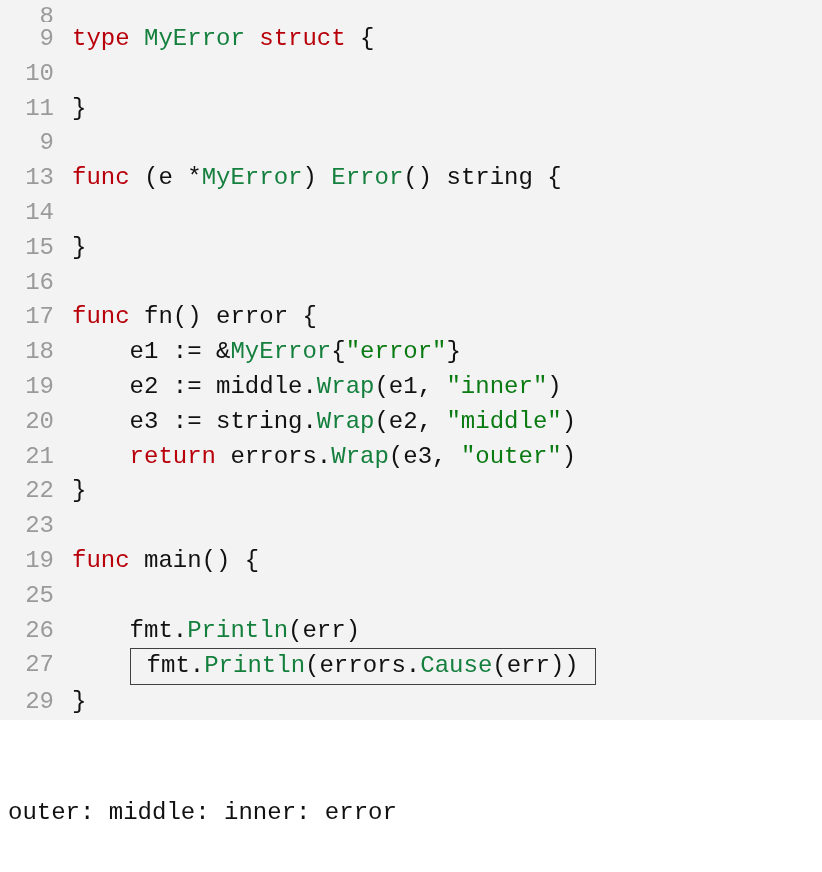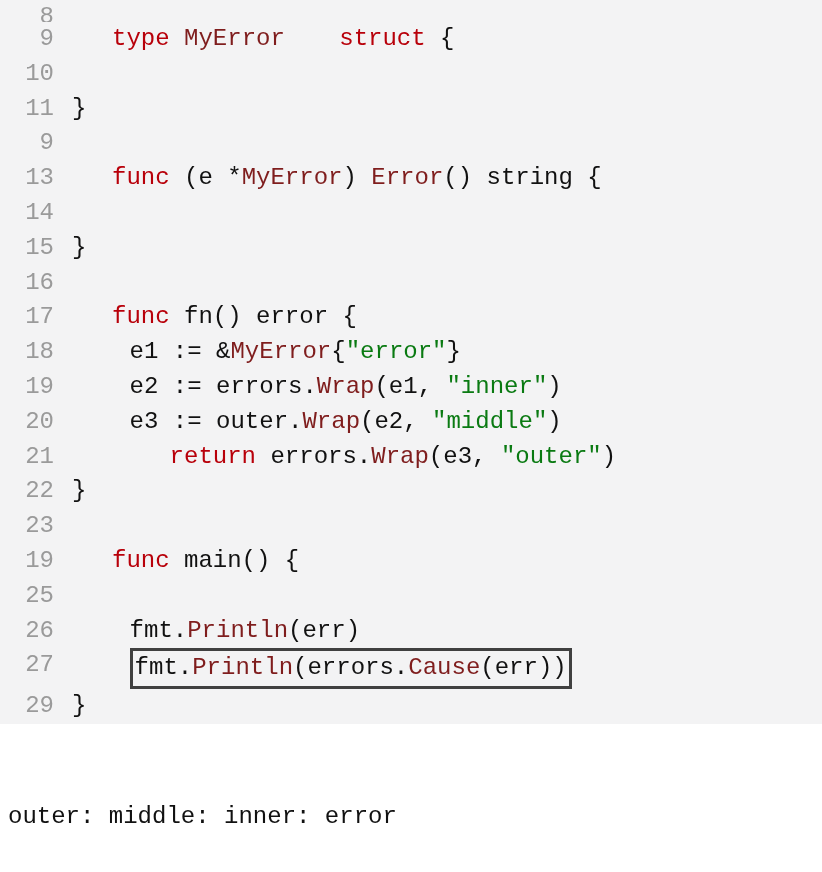--- a/index.html
+++ b/index.html
@@ -23,27 +23,27 @@
     text-align: right;
     padding-right: 18px;
     color: #9a9a9a;
     user-select: none;
     flex-shrink: 0;
   }
   .code {
     color: #111;
     position: relative;
   }
-  .kw   { color: #b8000a; margin-left: 40px; }     
-  .typ  { color: #7f1d1d; }     
+  .kw   { color: #b8000a; }     
+  .typ  { color: #15803d; }     
   .str  { color: #0a7a12; }        
   .hlbox {
-    border: 3px solid #404040;
+    border: 1px solid #404040;
     display: inline-block;
-    padding: 0px 2px;
+    padding: 0px 16px;
   }
   .output {
     background: #fff;
     padding: 6px 8px 10px 8px;
     font-family: "SF Mono", "Menlo", "Consolas", "Liberation Mono", monospace;
     font-size: 24px;
     color: #111;
     white-space: pre;
   }
   .last-gutter-cut {
@@ -104,26 +104,26 @@
     <span class="code"><span class="kw">func</span><span> fn() error {</span></span>
   </div>
 
   <div class="line">
     <span class="gutter">18</span>
     <span class="code"><span>    </span><span>e1 := &amp;</span><span class="typ">MyError</span><span>{</span><span class="str">"error"</span><span>}</span></span>
   </div>
 
   <div class="line">
     <span class="gutter">19</span>
-    <span class="code"><span>    </span><span>e2 := errors.</span><span class="typ">Wrap</span><span>(e1, </span><span class="str">"inner"</span><span>)</span></span>
+    <span class="code"><span>    </span><span>e2 := middle.</span><span class="typ">Wrap</span><span>(e1, </span><span class="str">"inner"</span><span>)</span></span>
   </div>
 
   <div class="line">
     <span class="gutter">20</span>
-    <span class="code"><span>    </span><span>e3 := outer.</span><span class="typ">Wrap</span><span>(e2, </span><span class="str">"middle"</span><span>)</span></span>
+    <span class="code"><span>    </span><span>e3 := string.</span><span class="typ">Wrap</span><span>(e2, </span><span class="str">"middle"</span><span>)</span></span>
   </div>
 
   <div class="line">
     <span class="gutter">21</span>
     <span class="code"><span>    </span><span class="kw">return</span><span> errors.</span><span class="typ">Wrap</span><span>(e3, </span><span class="str">"outer"</span><span>)</span></span>
   </div>
 
   <div class="line">
     <span class="gutter">22</span>
     <span class="code"><span>}</span></span>

